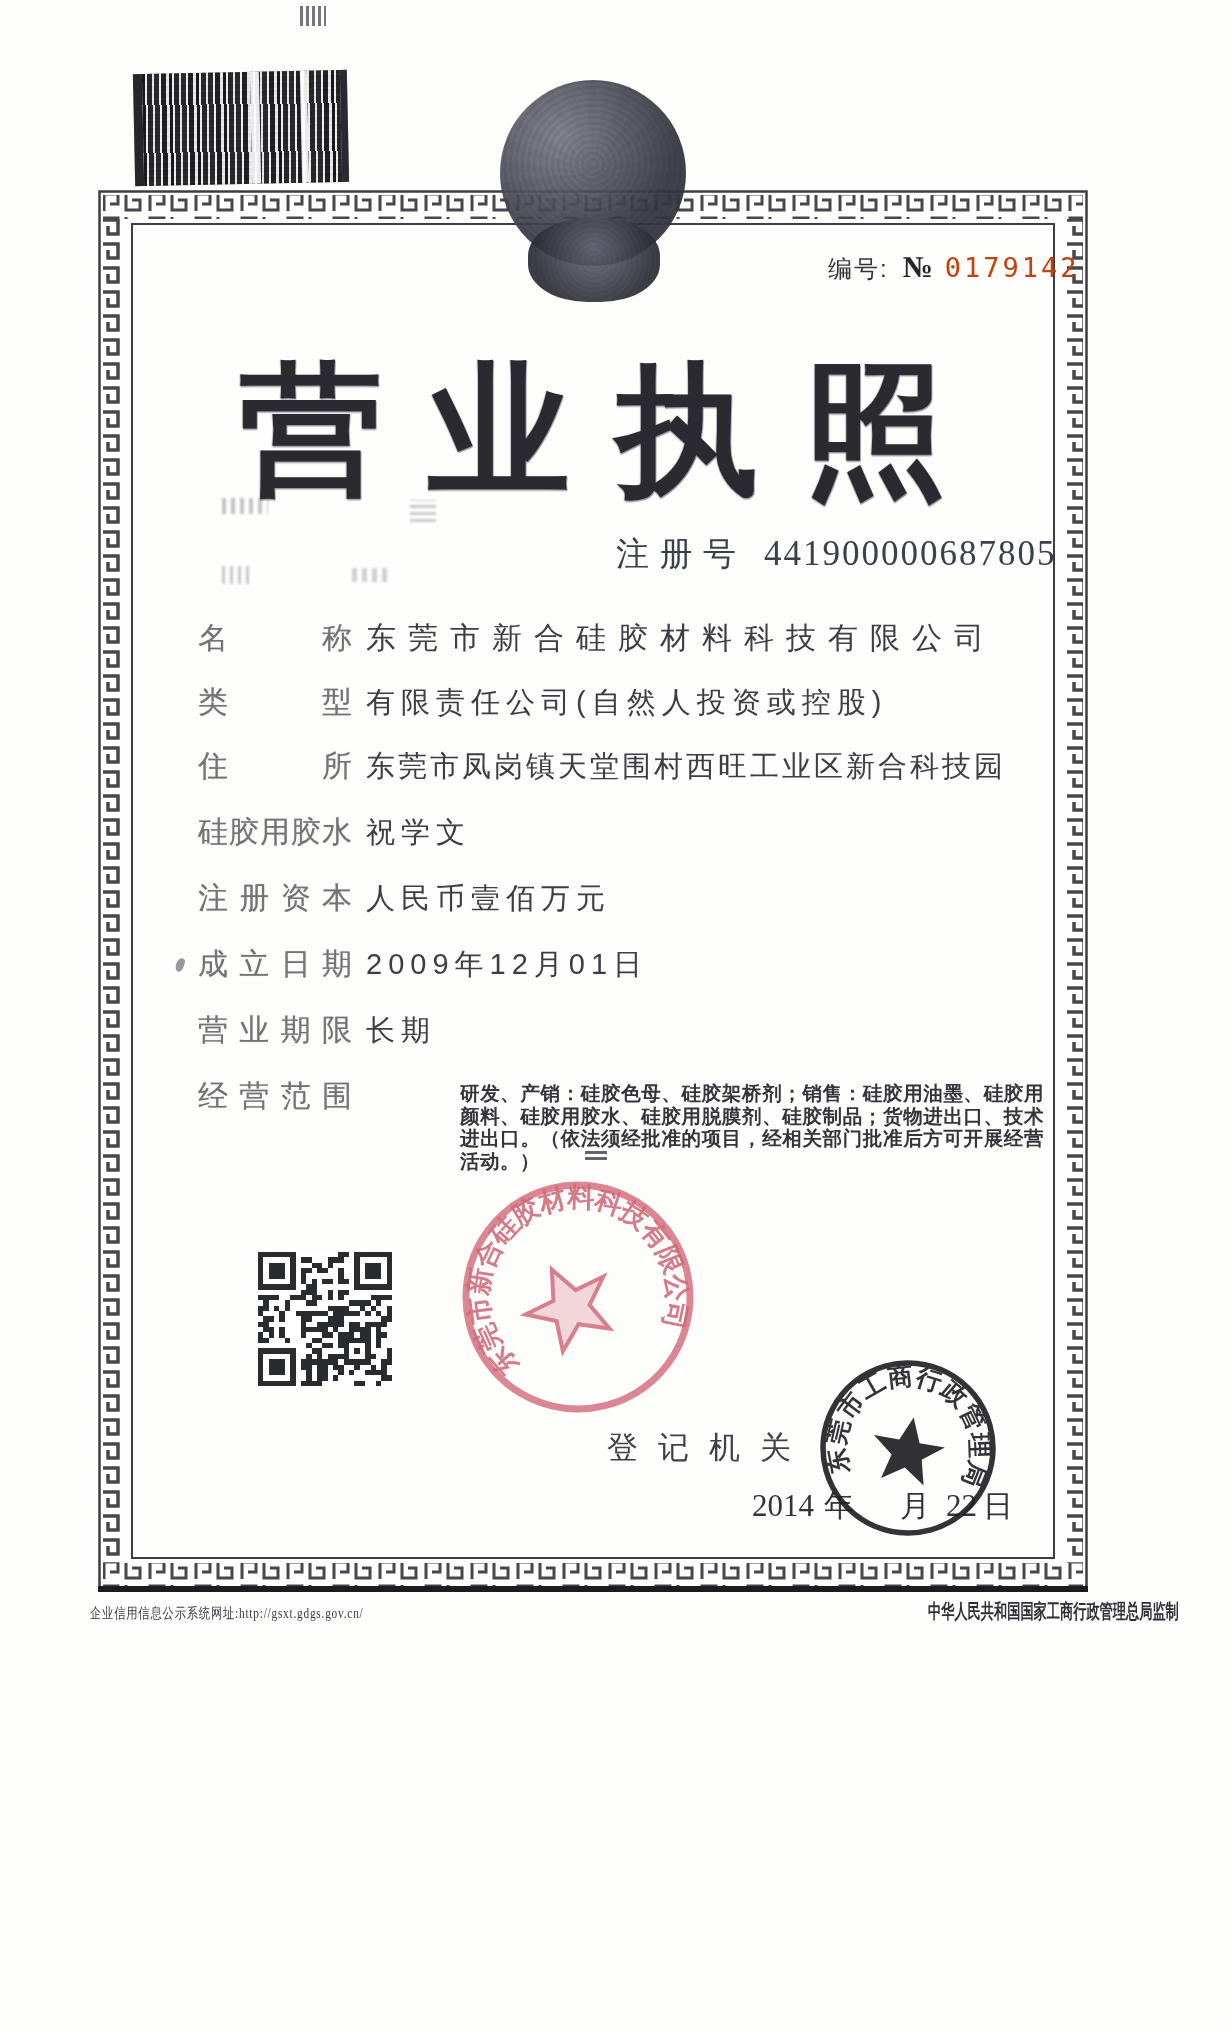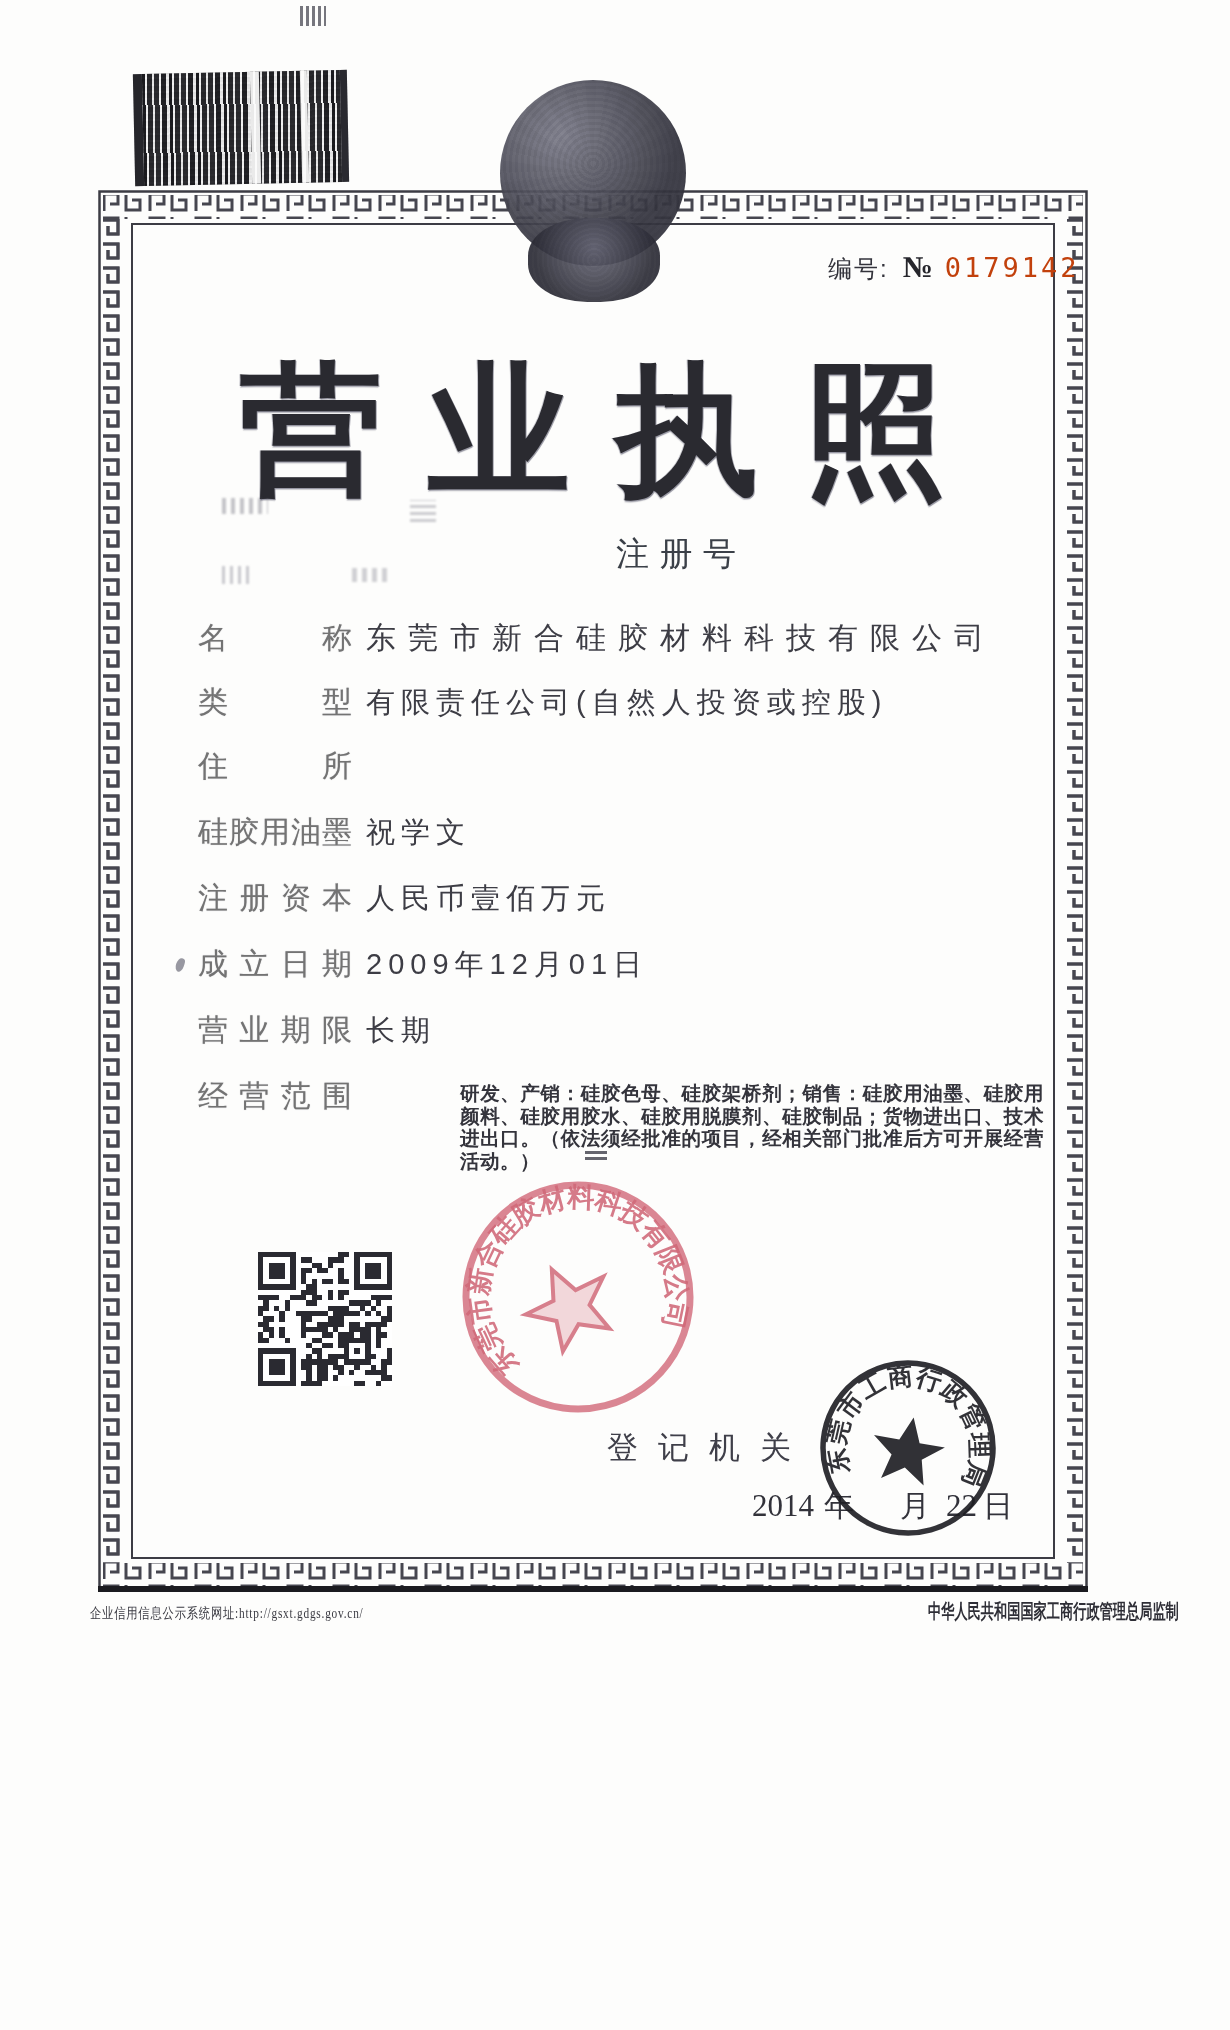--- a/index.html
+++ b/index.html
@@ -167,35 +167,37 @@
 <div class="abs serial">
   <span class="lbl">编号:</span>
   <span class="no-symbol">№</span>
   <span class="digits">0179142</span>
 </div>
 
 <div class="abs cert-title">营业执照</div>
 
 <div class="abs regno">
   <span class="lbl">注册号</span>
+  <span class="val">441900000687805</span>
 </div>
 
 <div class="row" style="top:618px">
   <div class="f-label">名称</div>
   <div class="f-value v-name">东莞市新合硅胶材料科技有限公司</div>
 </div>
 <div class="row" style="top:682px">
   <div class="f-label">类型</div>
   <div class="f-value">有限责任公司(自然人投资或控股)</div>
 </div>
 <div class="row" style="top:746px">
   <div class="f-label">住所</div>
+  <div class="f-value v-addr">东莞市凤岗镇天堂围村西旺工业区新合科技园</div>
 </div>
 <div class="row" style="top:812px">
-  <div class="f-label">硅胶用油墨</div>
+  <div class="f-label">硅胶用胶水</div>
   <div class="f-value">祝学文</div>
 </div>
 <div class="row" style="top:878px">
   <div class="f-label">注册资本</div>
   <div class="f-value">人民币壹佰万元</div>
 </div>
 <div class="row" style="top:944px">
   <div class="f-label">成立日期</div>
   <div class="f-value">2009年12月01日</div>
 </div>

